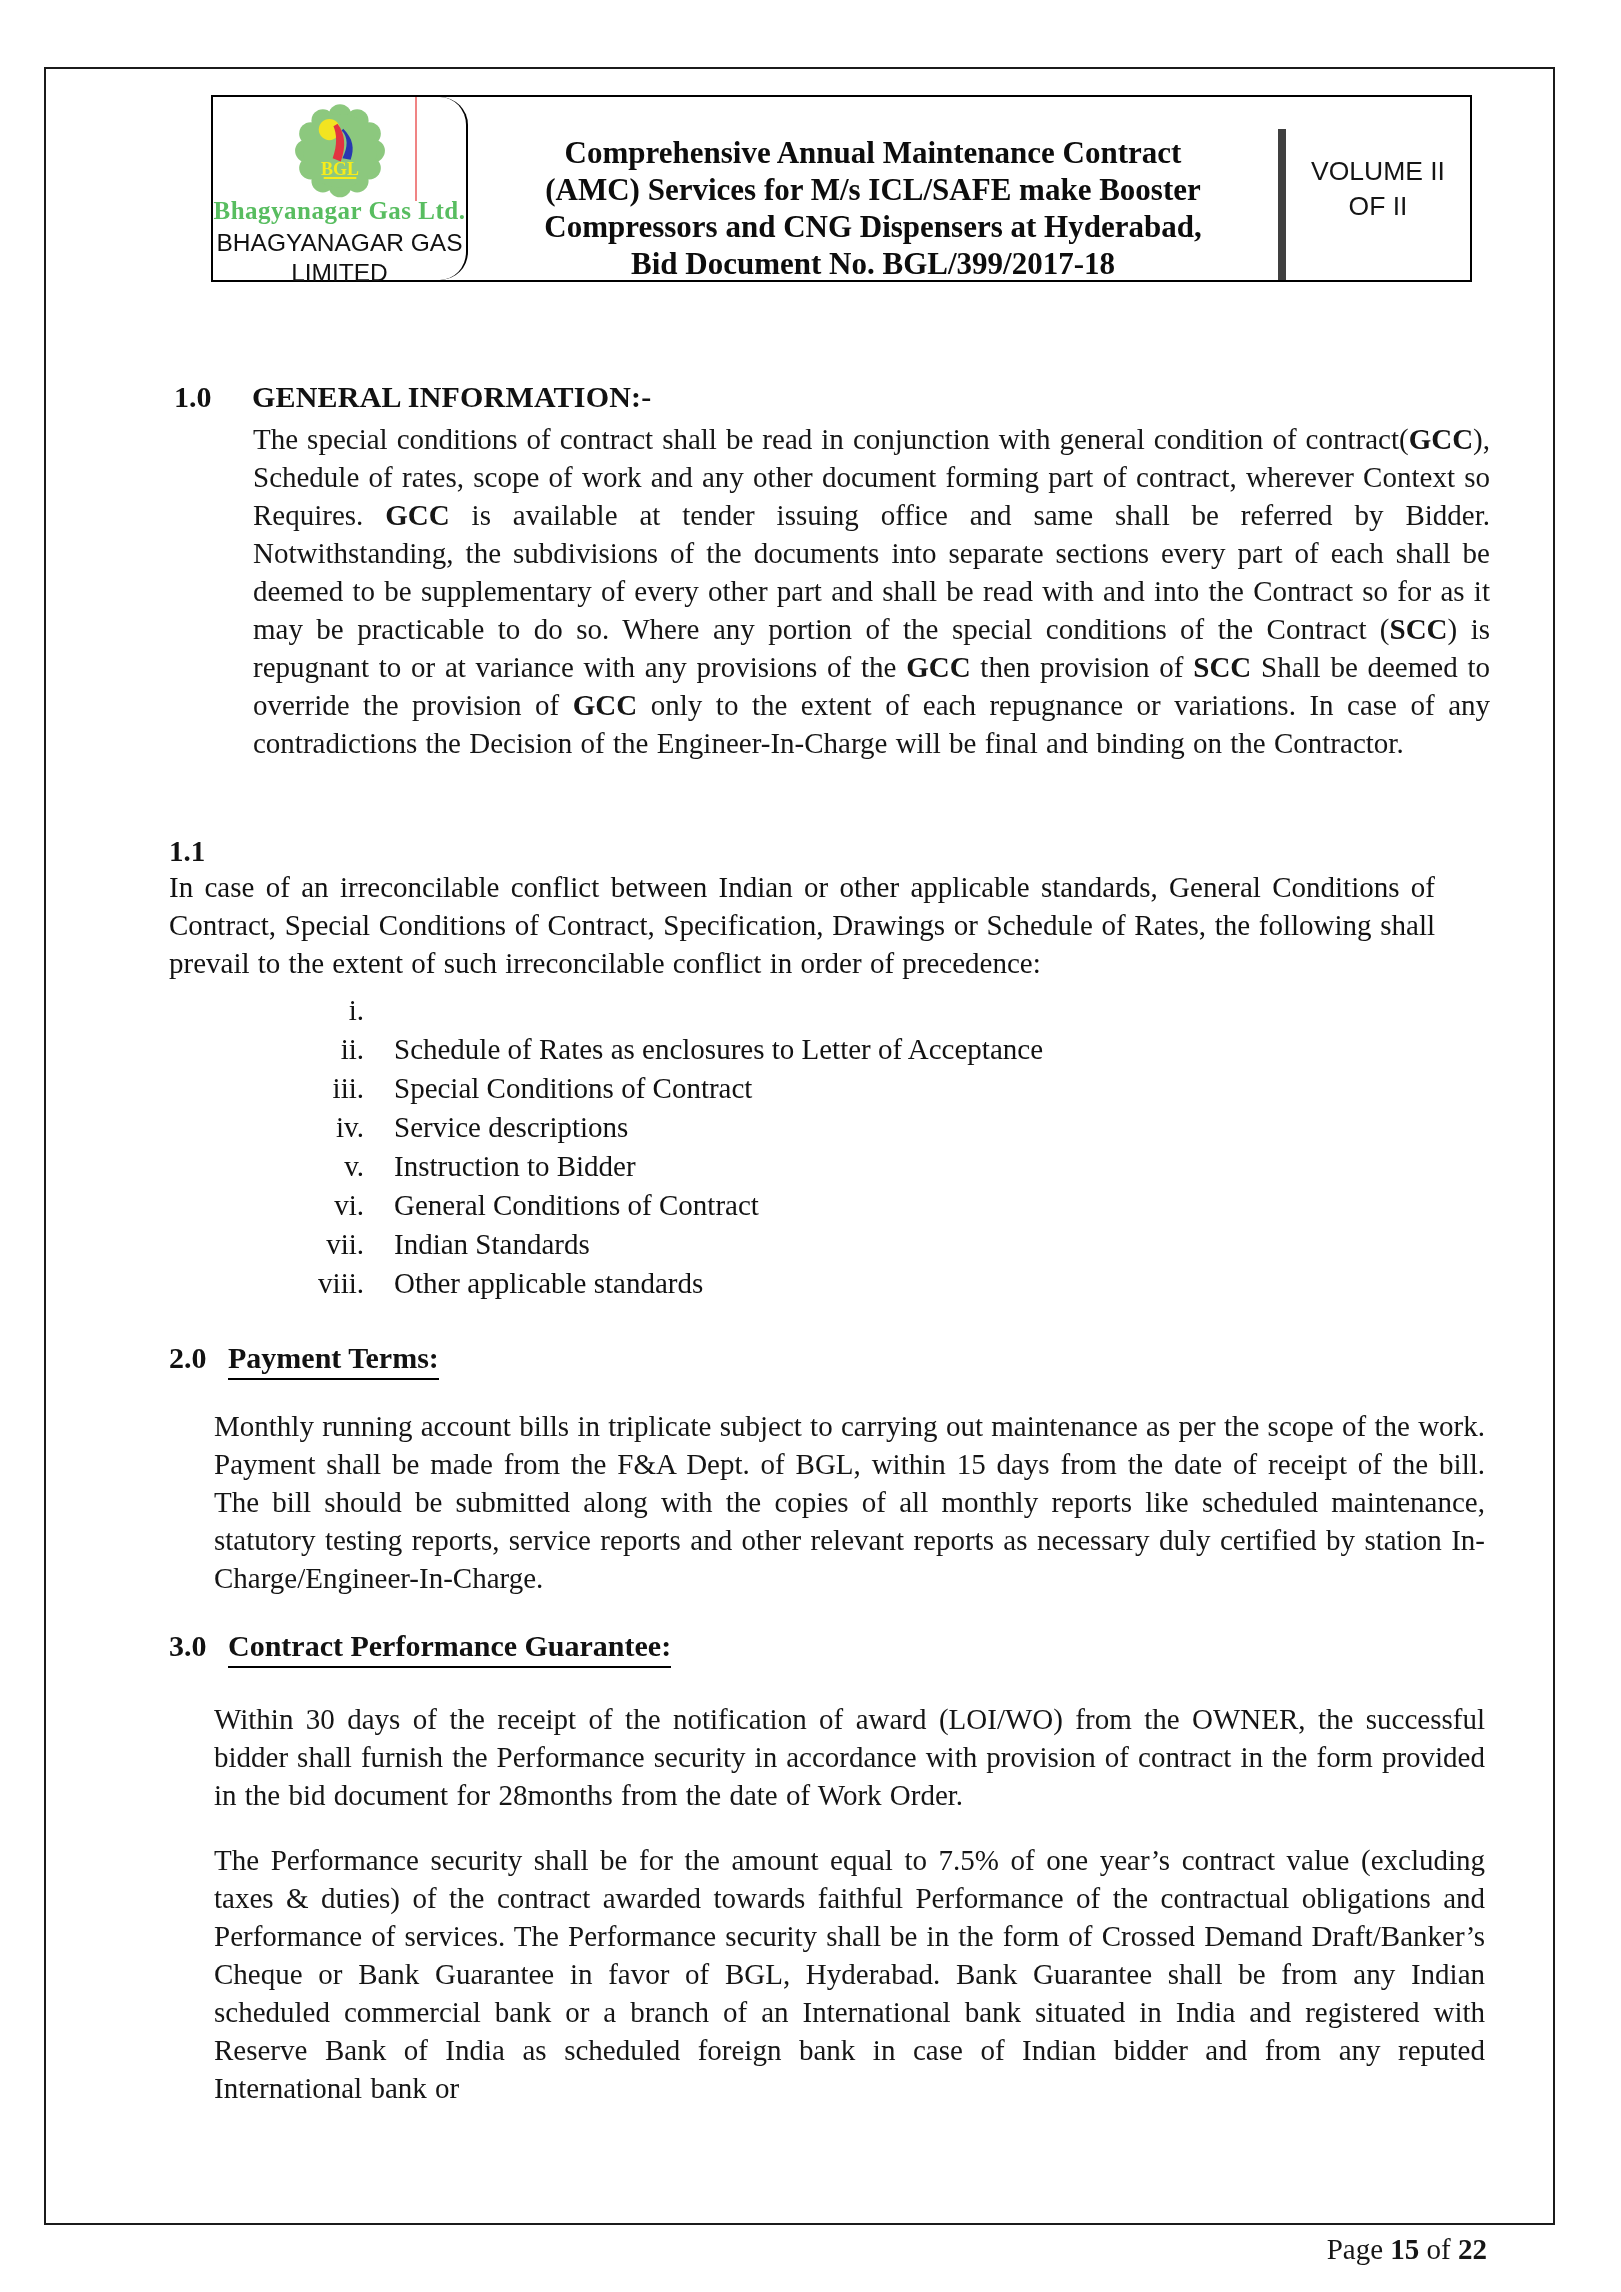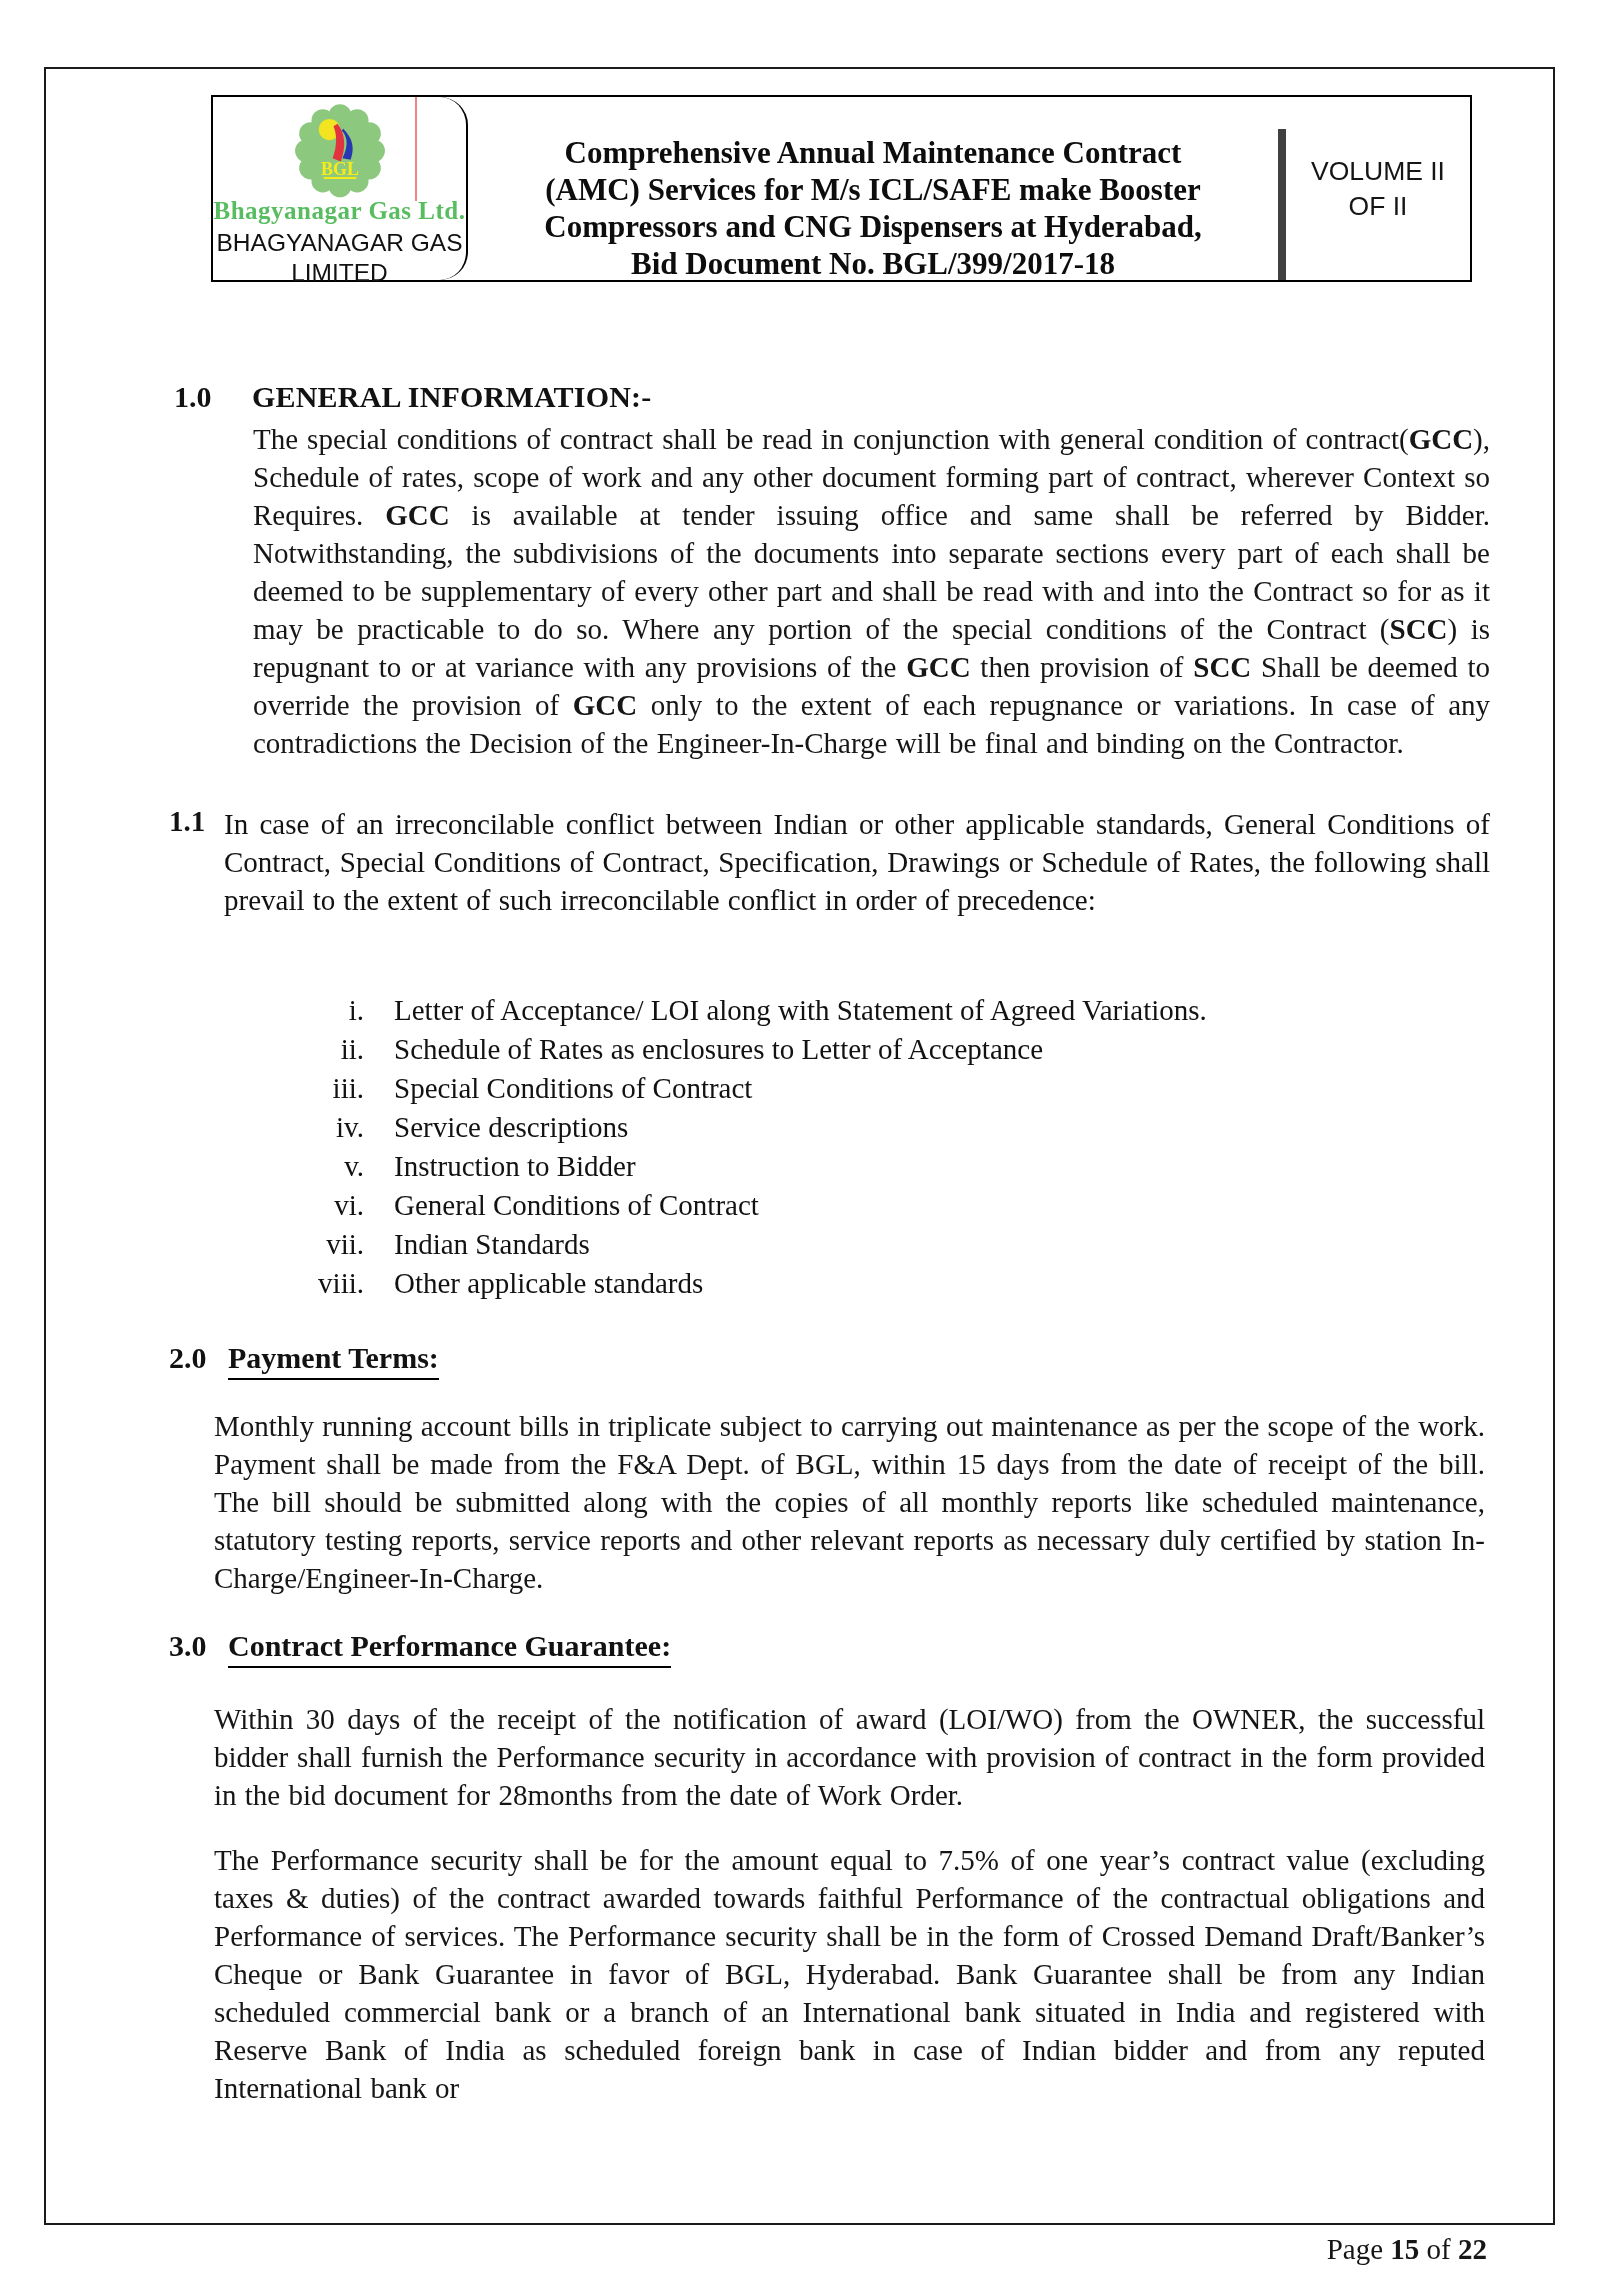--- a/index.html
+++ b/index.html
@@ -48,21 +48,21 @@
   .sec-title{font-weight:bold;font-size:30px;}
   .sec-title.caps{letter-spacing:0.2px;}
   .underlined{border-bottom:2.9px solid #000;padding-bottom:2.9px;}
   .para{
     position:absolute;font-size:29px;line-height:38px;text-align:justify;
     color:#161616;word-spacing:1px;
   }
   .row-1-0{left:174px;top:380px;}
   .row-1-0 .sec-num{width:78px;}
   .para-1-0{left:253px;top:420px;width:1237px;}
-  .row-1-1{left:169px;top:805px;width:1321px;align-items:flex-start;}
+  .row-1-1{left:169px;top:835px;width:1321px;align-items:flex-start;flex-direction:column;}
   .row-1-1 .sec-num{width:55px;font-size:29px;}
   .para-1-1{font-size:29px;line-height:38px;text-align:justify;width:1266px;word-spacing:1px;}
   .list{position:absolute;left:223px;top:994px;}
   .list-row{display:flex;height:39px;align-items:baseline;}
   .roman{width:141px;text-align:right;font-size:29px;}
   .itext{margin-left:30px;font-size:29px;white-space:nowrap;}
   .row-2-0{left:169px;top:1341px;}
   .row-2-0 .sec-num{width:59px;}
   .para-2-0{left:214px;top:1407px;width:1271px;}
   .row-3-0{left:169px;top:1629px;}
@@ -132,21 +132,20 @@
 <div class="para para-1-0">The special conditions of contract shall be read in conjunction with general condition of contract(<b>GCC</b>), Schedule of rates, scope of work and any other document forming part of contract, wherever Context so Requires. <b>GCC</b> is available at tender issuing office and same shall be referred by Bidder. Notwithstanding, the subdivisions of the documents into separate sections every part of each shall be deemed to be supplementary of every other part and shall be read with and into the Contract so for as it may be practicable to do so. Where any portion of the special conditions of the Contract (<b>SCC</b>) is repugnant to or at variance with any provisions of the <b>GCC</b> then provision of <b>SCC</b> Shall be deemed to override the provision of <b>GCC</b> only to the extent of each repugnance or variations. In case of any contradictions the Decision of the Engineer-In-Charge will be final and binding on the Contractor.</div>
 
 <div class="sec-row row-1-1">
   <span class="sec-num">1.1</span>
   <div class="para-1-1">In case of an irreconcilable conflict between Indian or other applicable standards, General Conditions of Contract, Special Conditions of Contract, Specification, Drawings or Schedule of Rates, the following shall prevail to the extent of such irreconcilable conflict in order of precedence:</div>
 </div>
 
 <div class="list">
   <div class="list-row">
     <span class="roman">i.</span>
-    <span class="itext">Letter of Acceptance/ LOI along with Statement of Agreed Variations.</span>
   </div>
   <div class="list-row">
     <span class="roman">ii.</span>
     <span class="itext">Schedule of Rates as enclosures to Letter of Acceptance</span>
   </div>
   <div class="list-row">
     <span class="roman">iii.</span>
     <span class="itext">Special Conditions of Contract</span>
   </div>
   <div class="list-row">

